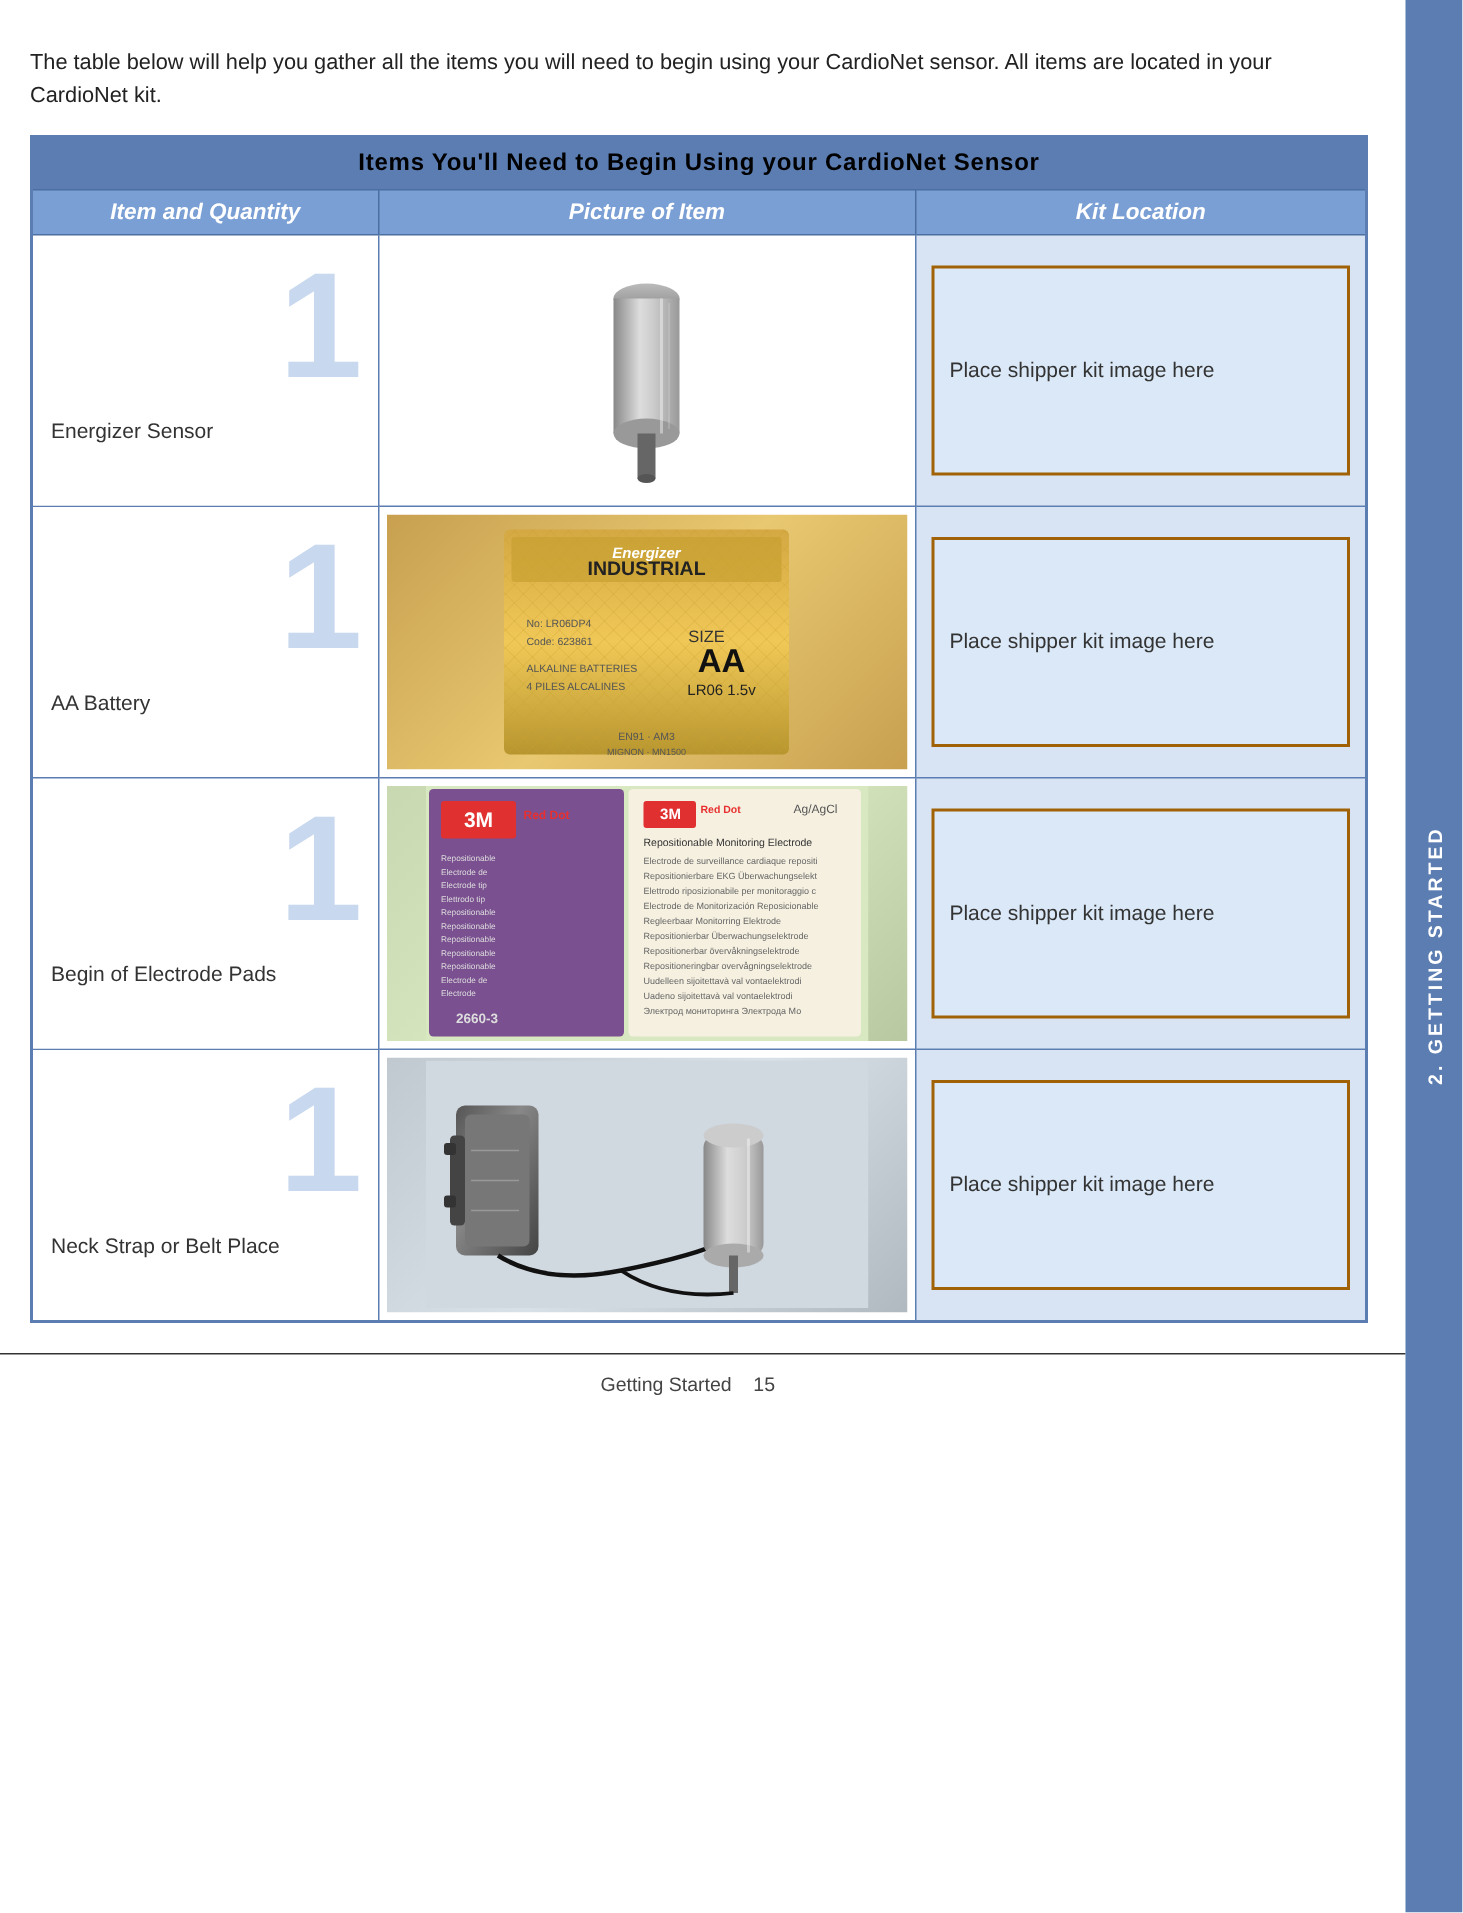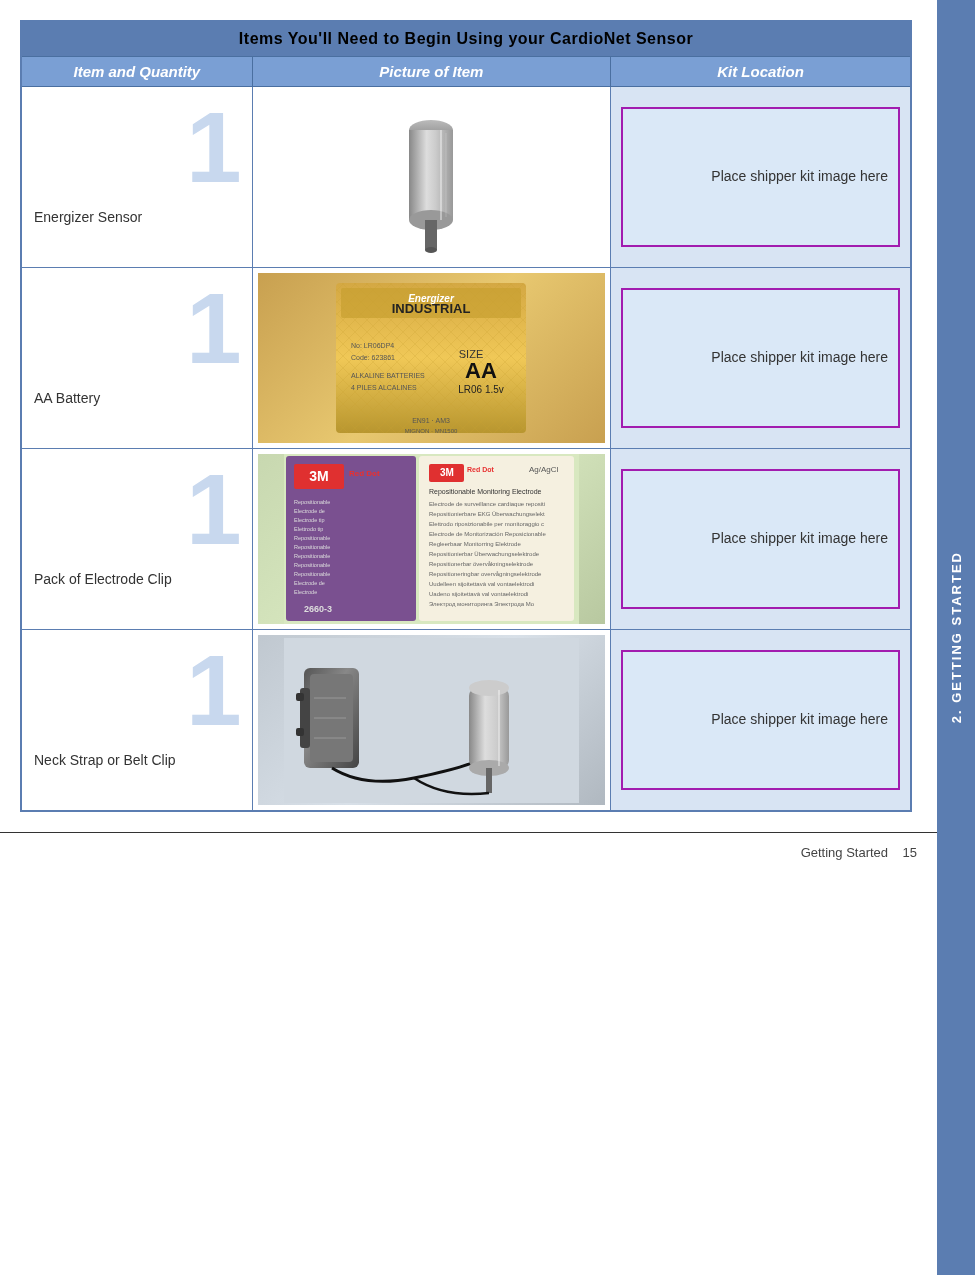--- a/index.html
+++ b/index.html
@@ -158,41 +158,41 @@
     }
 
     
     .kit-location-cell {
       width: 260px;
       background: #d8e4f3;
       padding: 10px;
     }
 
     .kit-image-placeholder {
-      border: 2px solid #a21caf;
+      border: 2px solid #a16207;
       background: #dae8f7;
       width: 100%;
       height: 140px;
       display: flex;
       align-items: center;
-      justify-content: flex-end;
+      justify-content: flex-start;
       padding: 10px;
     }
 
     .kit-image-text {
       color: #333;
       font-size: 14px;
       text-align: center;
       line-height: 1.4;
     }
 
     
     .page-footer {
       display: flex;
-      justify-content: flex-end;
+      justify-content: center;
       align-items: center;
       padding: 12px 20px 8px 0;
       border-top: 1px solid #333;
       margin-right: 38px;
     }
 
     .footer-text {
       font-size: 13px;
       color: #444;
     }
@@ -233,20 +233,21 @@
 
 <div class="page-wrapper">
 
   <div class="right-sidebar">
     <span class="sidebar-text">2. Getting Started</span>
   </div>
 
   <div class="main-content">
 
 
+    <p class="intro-text">The table below will help you gather all the items you will need to begin using your CardioNet sensor. All items are located in your CardioNet kit.</p>
 
     <table class="items-table">
       <thead>
         <tr class="table-header-row">
           <td class="table-header-cell" colspan="3">Items You'll Need to Begin Using your CardioNet Sensor</td>
         </tr>
         <tr class="col-header-row">
           <td class="col-header-cell">Item and Quantity</td>
           <td class="col-header-cell">Picture of Item</td>
           <td class="col-header-cell">Kit Location</td>
@@ -341,21 +342,21 @@
           <td class="kit-location-cell">
             <div class="kit-image-placeholder">
               <span class="kit-image-text">Place shipper kit image here</span>
             </div>
           </td>
         </tr>
 
         <tr class="data-row">
           <td class="item-qty-cell">
             <span class="big-number">1</span>
-            <div class="item-name">Pack of Electrode Clip</div>
+            <div class="item-name">Begin of Electrode Pads</div>
           </td>
           <td class="picture-cell">
             <div class="picture-placeholder">
               <div class="electrode-img-container">
                 <svg width="295" height="170" viewBox="0 0 295 170" xmlns="http://www.w3.org/2000/svg">
 
                   <rect x="0" y="0" width="295" height="170" fill="#d8e8c0"></rect>
 
                   <rect x="2" y="2" width="130" height="165" fill="#7a5090" rx="3"></rect>
 
@@ -404,21 +405,21 @@
           <td class="kit-location-cell">
             <div class="kit-image-placeholder">
               <span class="kit-image-text">Place shipper kit image here</span>
             </div>
           </td>
         </tr>
 
         <tr class="data-row">
           <td class="item-qty-cell">
             <span class="big-number">1</span>
-            <div class="item-name">Neck Strap or Belt Clip</div>
+            <div class="item-name">Neck Strap or Belt Place</div>
           </td>
           <td class="picture-cell">
             <div class="picture-placeholder">
               <div class="neck-img-container">
                 <svg width="295" height="165" viewBox="0 0 295 165" xmlns="http://www.w3.org/2000/svg">
                   <defs>
                     <linearGradient id="clipGrad" x1="0%" y1="0%" x2="100%" y2="100%">
                       <stop offset="0%" style="stop-color:#555"></stop>
                       <stop offset="40%" style="stop-color:#888"></stop>
                       <stop offset="100%" style="stop-color:#444"></stop>

